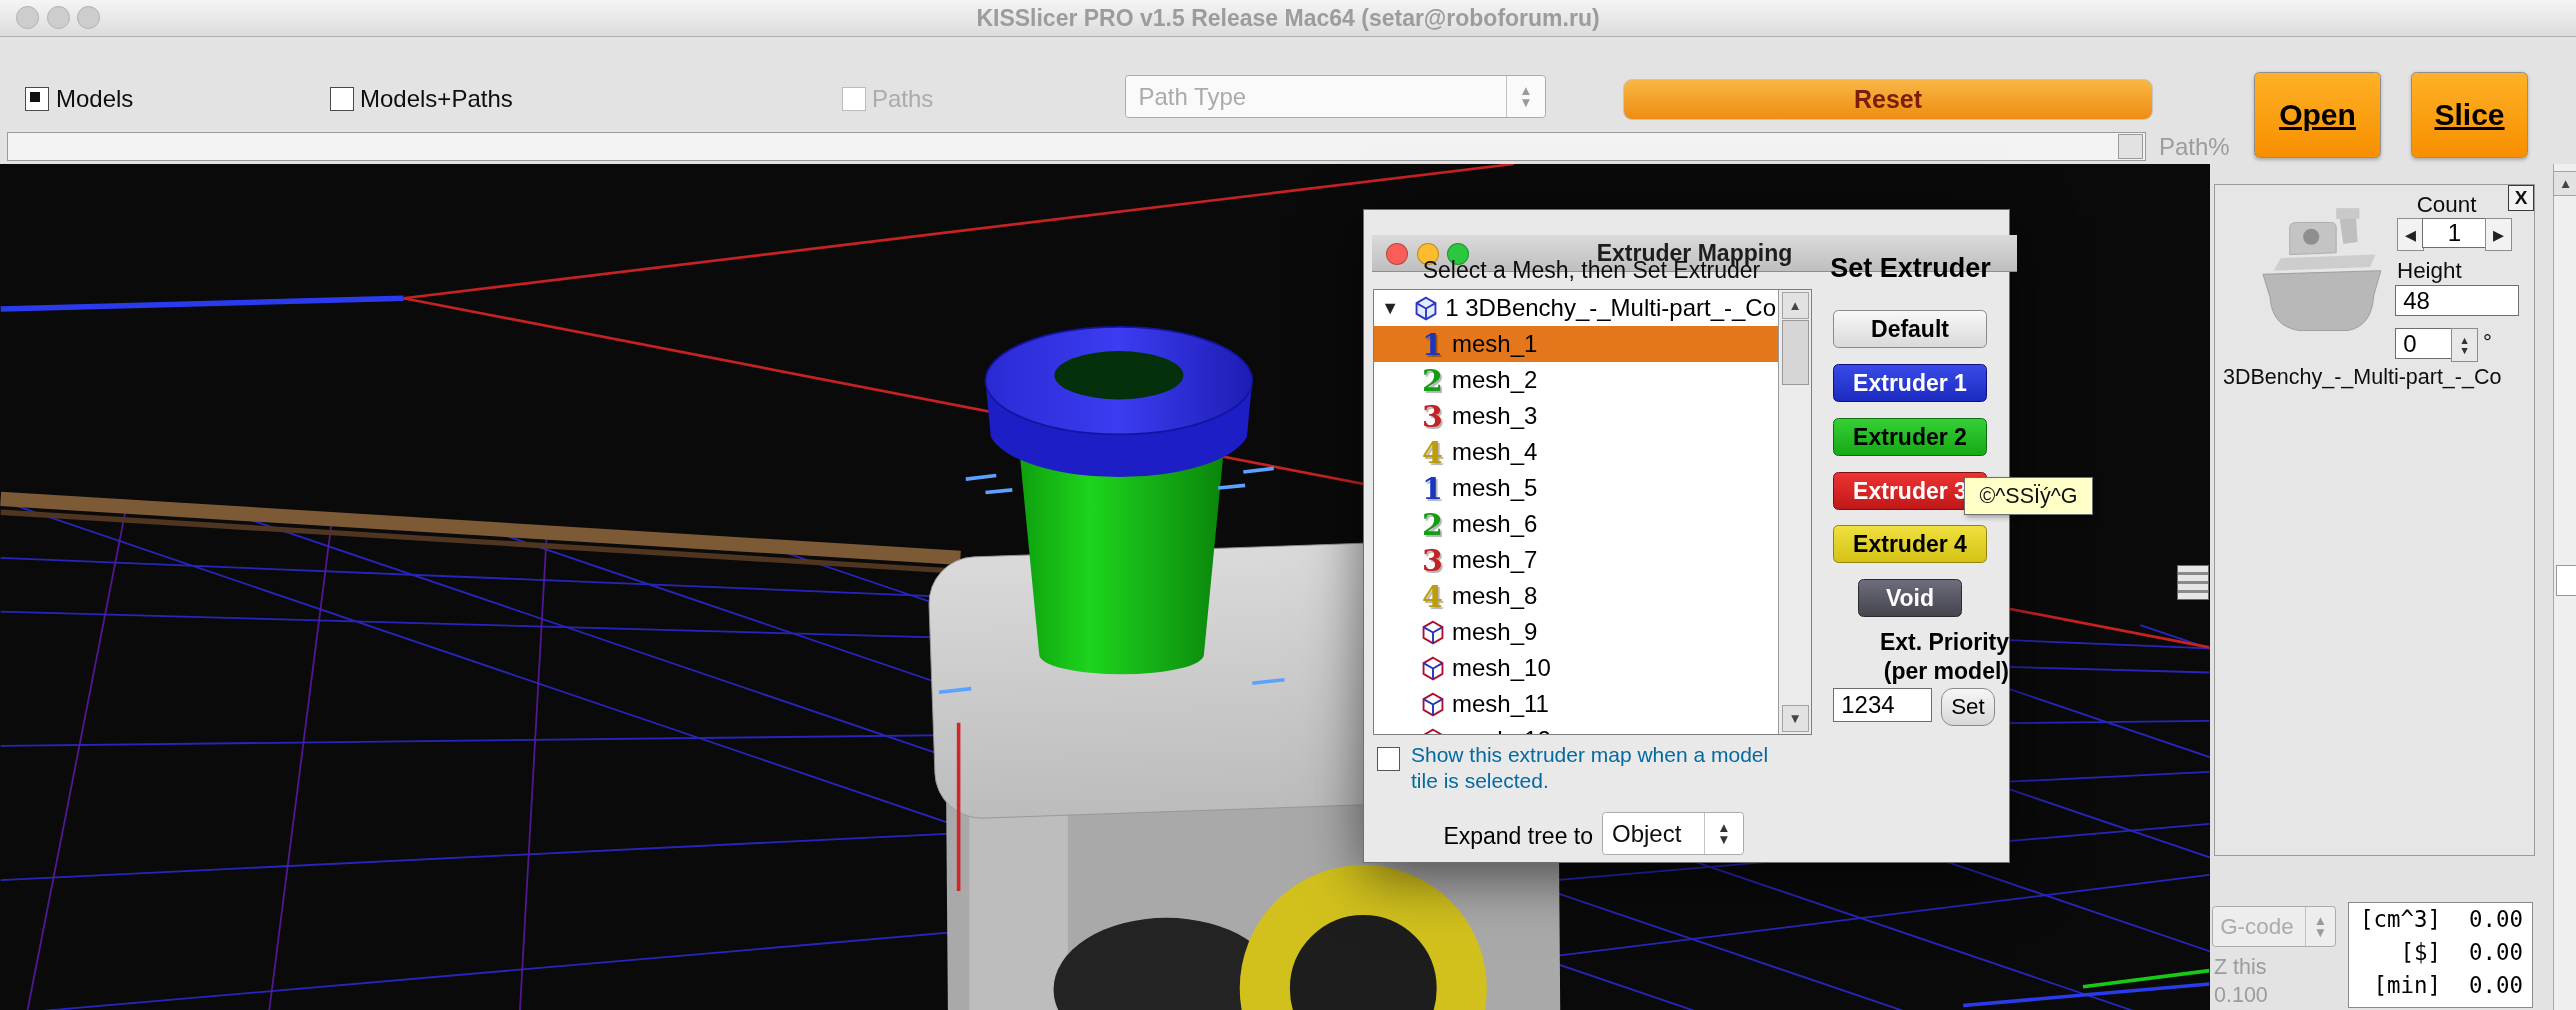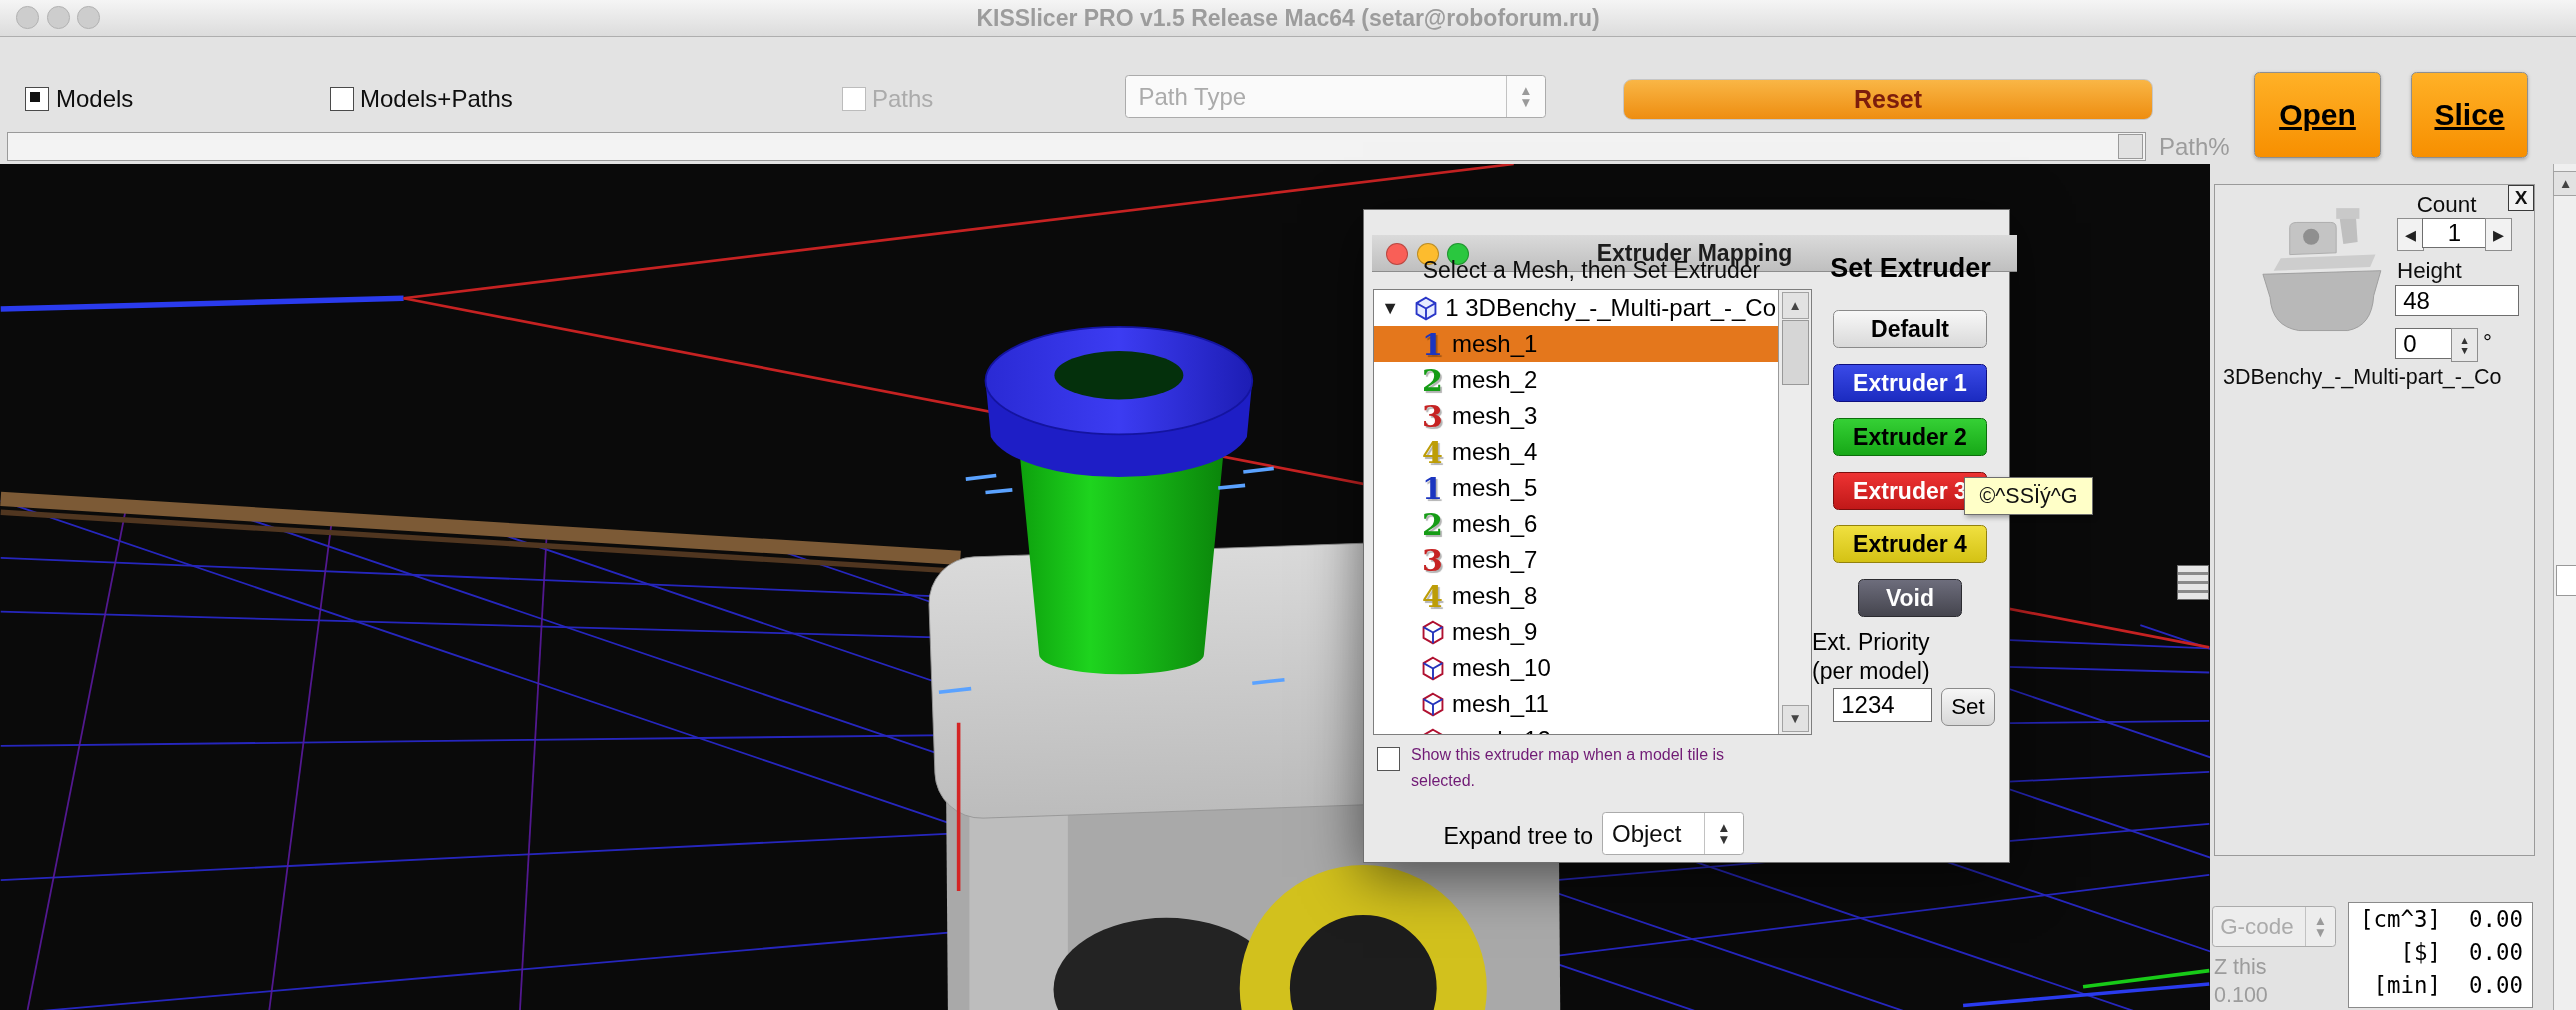--- a/index.html
+++ b/index.html
@@ -63,27 +63,27 @@
     font-size:13.4px;color:#444;display:flex;align-items:center;justify-content:center;}
   .sbthumb{left:2.7px;width:25px;background:#d6d6d6;border:0.9px solid #999;}
   .extbtn{width:152px;height:36px;border-radius:5.4px;display:flex;align-items:center;justify-content:center;
     font-size:23px;font-weight:bold;}
   .b-def{background:linear-gradient(#f8f8f8,#d9d9d9);border:1.8px solid #8a8a8a;color:#000;}
   .b-e1{background:linear-gradient(#3a4ae8,#1b2bc0);border:1.8px solid #0e0e7e;color:#fff;}
   .b-e2{background:linear-gradient(#35d035,#17a817);border:1.8px solid #0c6e0c;color:#000;}
   .b-e3{background:linear-gradient(#ee3333,#c01818);border:1.8px solid #7c0e0e;color:#fff;}
   .b-e4{background:linear-gradient(#f0e040,#d4c214);border:1.8px solid #93820c;color:#000;}
   .b-void{background:linear-gradient(#6d6d7c,#45454e);border:1.8px solid #2b2b30;color:#fff;width:102px;}
-  .boldlbl{font-size:23px;font-weight:normal;color:#000;text-align:left;}
+  .boldlbl{font-size:23px;font-weight:bold;color:#000;text-align:right;}
   .tfield{background:#fff;border:1.8px solid #6e6e6e;font-size:24px;color:#000;
     display:flex;align-items:center;padding-left:7.2px;}
-  .smallbtn{background:linear-gradient(#f6f6f6,#d8d8d8);border:1.8px solid #8a8a8a;border-radius:7px;
+  .smallbtn{background:linear-gradient(#f6f6f6,#d8d8d8);border:1.8px solid #8a8a8a;border-radius:12px;
     font-size:22.4px;color:#000;display:flex;align-items:center;justify-content:center;}
   .ckbox{width:21.5px;height:21.5px;background:#fff;border:1.8px solid #555;}
-  .cklbl{font-size:16px;line-height:26px;color:#701a75;}
+  .cklbl{font-size:21px;line-height:26px;color:#0369a1;}
   .explbl{font-size:23px;color:#000;text-align:right;}
 
   .tooltip{background:#ffffc8;border:0.9px solid #6e6e6e;font-size:21.5px;color:#111;
     display:flex;align-items:center;justify-content:center;box-shadow:1.8px 2.7px 5.4px rgba(0,0,0,.35);margin-top:24px;}
 
   
   .tilebox{border:0.9px solid #9a9a9a;background:#e6e6e6;}
   .plabel{font-size:22.4px;color:#0d0d0d;}
   .graylbl{font-size:21.5px;color:#9c9c9c;}
   .stepbox{background:#f2f2f2;border:0.9px solid #8e8e8e;display:flex;align-items:center;justify-content:center;

